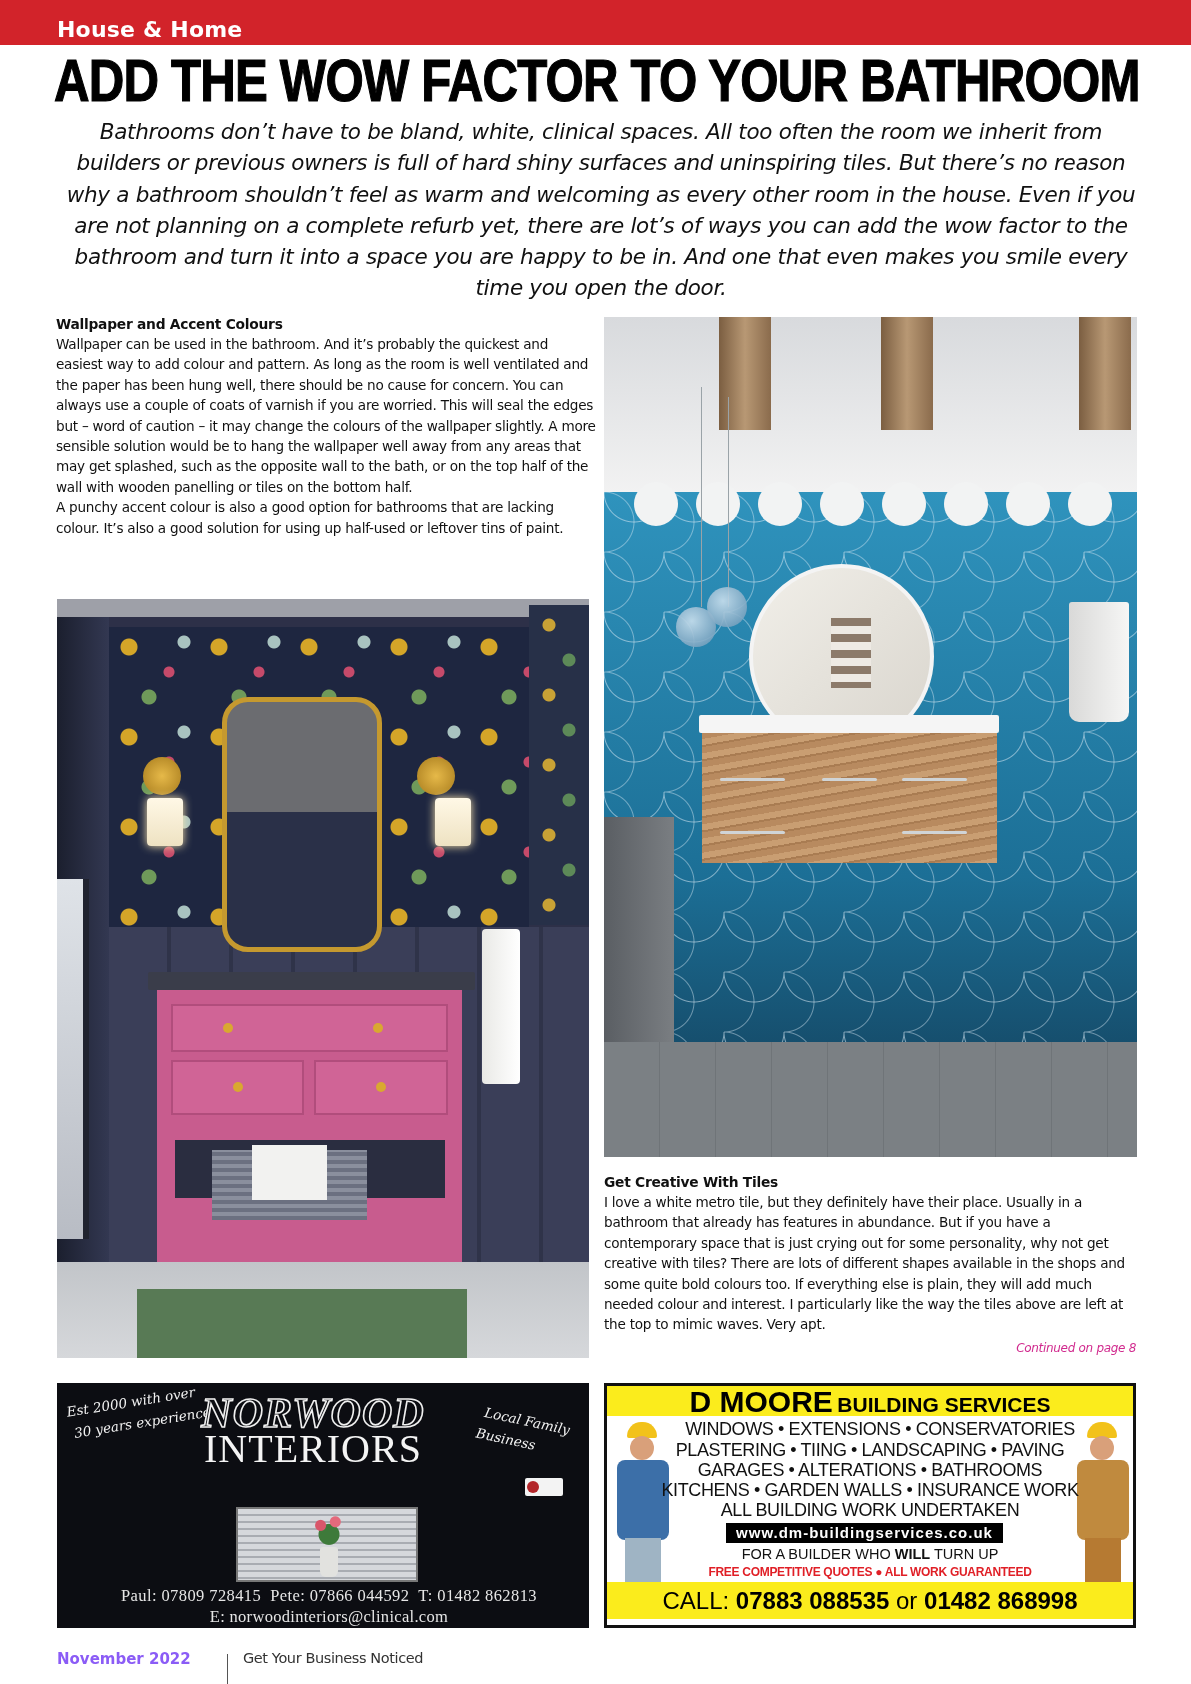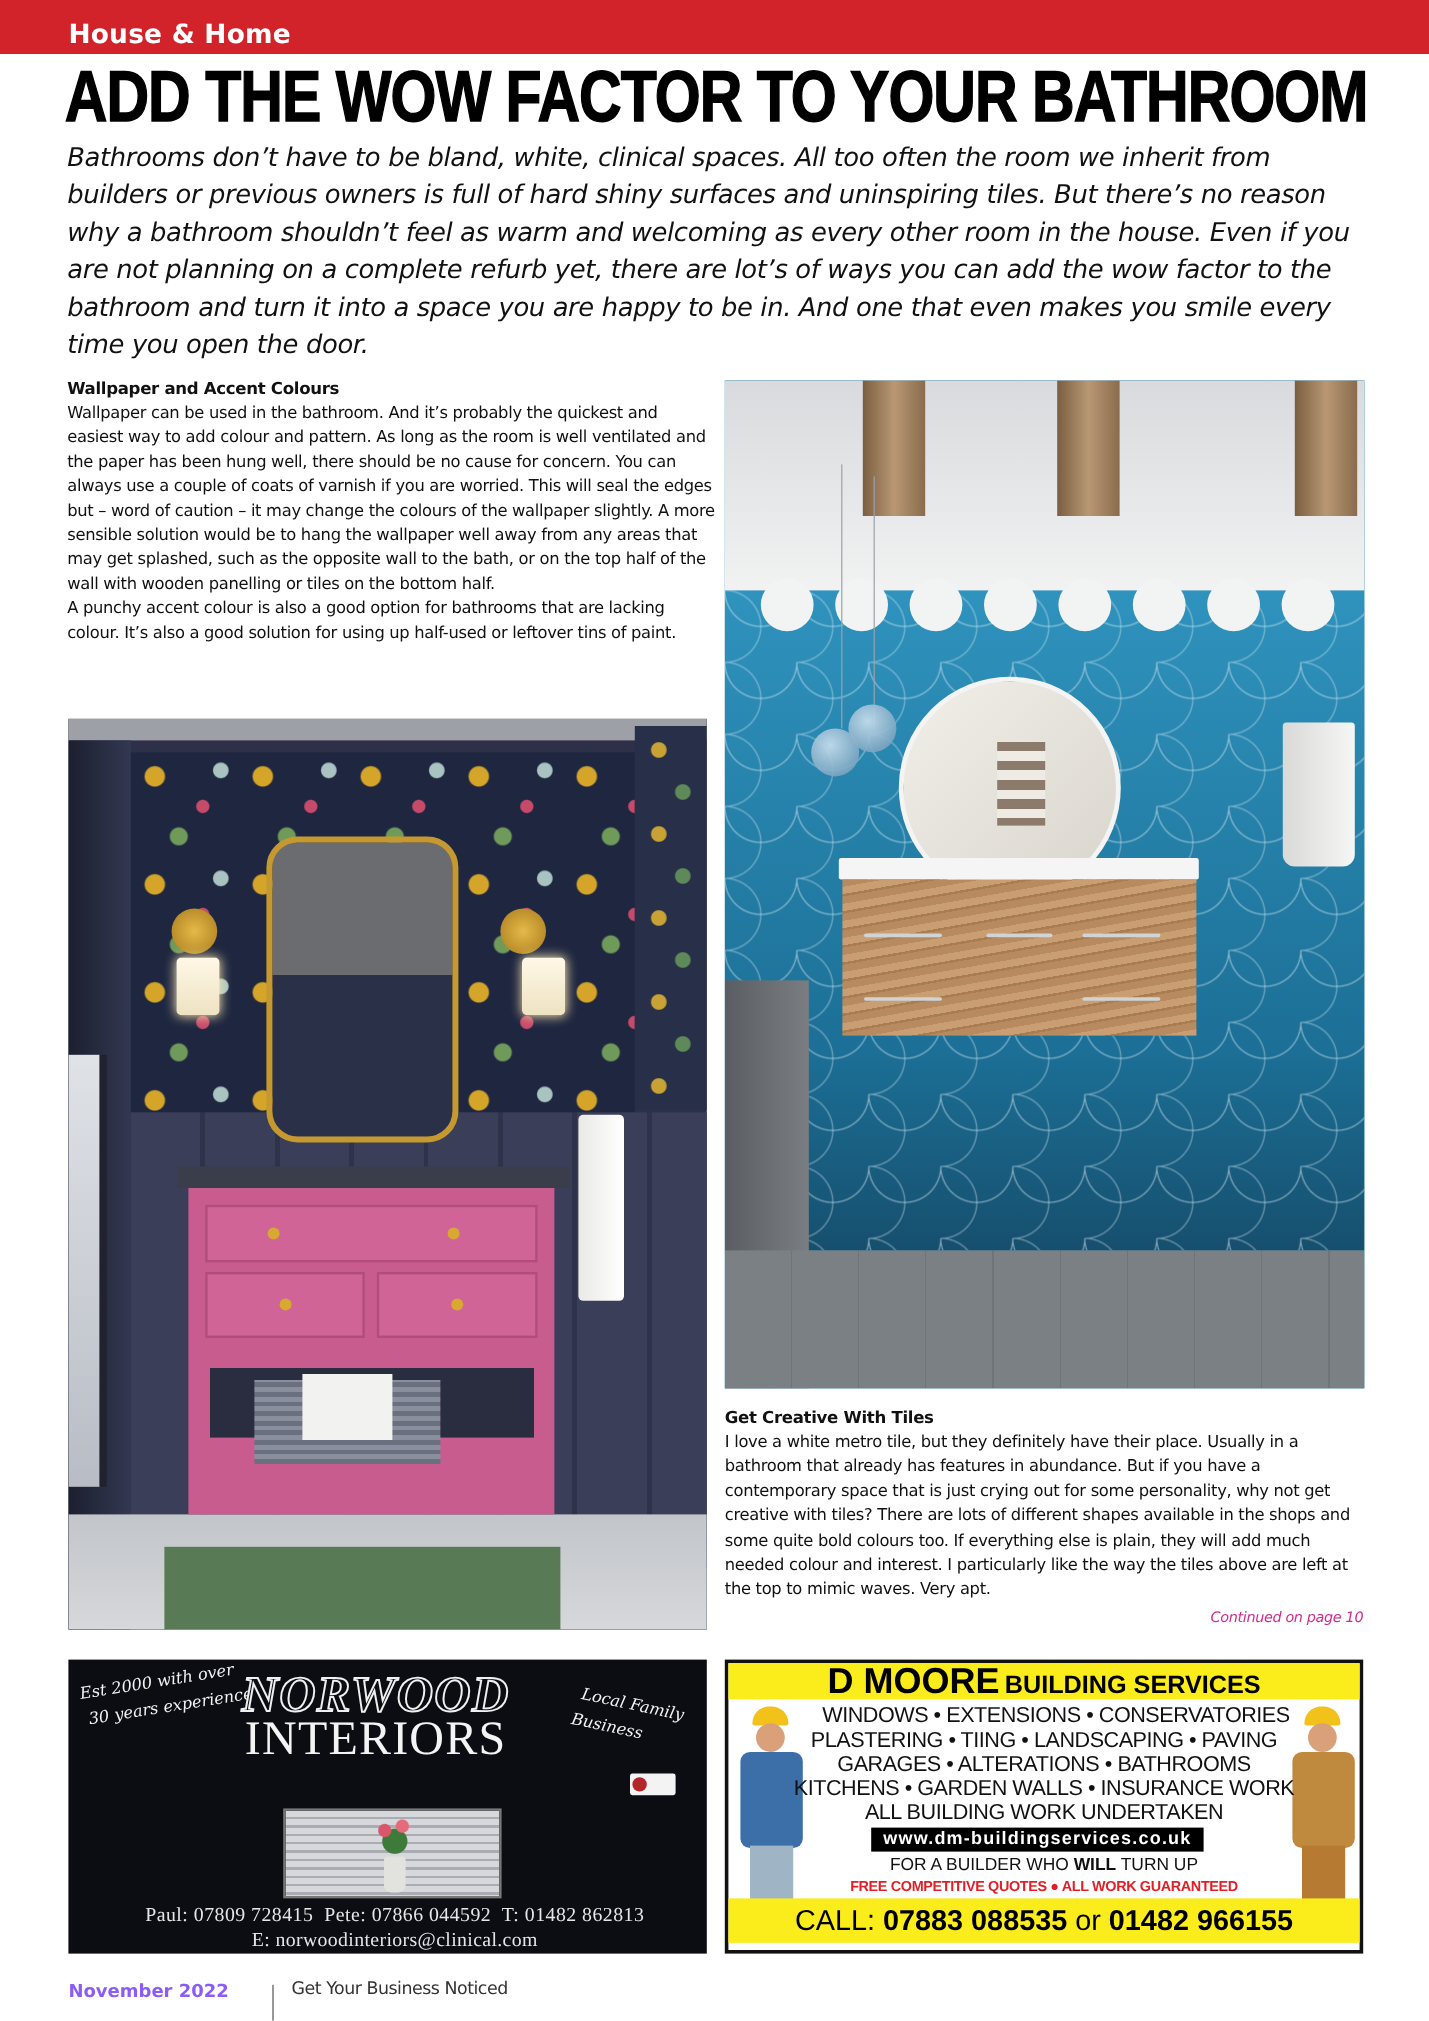--- a/index.html
+++ b/index.html
@@ -4,21 +4,21 @@
 <style>
   * { box-sizing: border-box; margin: 0; padding: 0; }
   html, body { width: 1191px; height: 1684px; background: #ffffff; overflow: hidden; }
   body { position: relative; font-family: "Liberation Sans", "DejaVu Sans", sans-serif; color: #111; }
 
   .topbar { position: absolute; left: 0; top: 0; width: 1191px; height: 45px; background: #d2232a; }
   .section-label { position: absolute; left: 57px; top: 17px; font-family: "DejaVu Sans", sans-serif; font-weight: bold; font-size: 22px; color: #fff; letter-spacing: 0.2px; }
 
   .headline { position: absolute; left: 54px; top: 50px; width: 1100px; font-family: "Liberation Sans", sans-serif; font-weight: bold; font-size: 60px; line-height: 62px; color: #000; letter-spacing: -1px; transform: scaleX(0.82); transform-origin: left top; white-space: nowrap; -webkit-text-stroke: 1.2px #000; }
 
-  .standfirst { position: absolute; left: 56px; top: 116px; width: 1090px; font-family: "DejaVu Sans", sans-serif; font-style: italic; font-size: 21.5px; line-height: 31.3px; color: #111; letter-spacing: -0.3px; }
+  .standfirst { position: absolute; left: 56px; top: 116px; width: 1090px; font-family: "DejaVu Sans", sans-serif; font-style: italic; font-size: 21.5px; line-height: 31.3px; color: #111; letter-spacing: -0.3px; text-align: center; }
 
   .col-text { position: absolute; font-family: "DejaVu Sans", sans-serif; font-size: 13.6px; line-height: 20.4px; color: #111; letter-spacing: -0.25px; }
   .col-text h3 { font-size: 13.8px; font-weight: bold; line-height: 20px; }
   .col-text p { margin: 0; }
 
   .left-text { left: 56px; top: 314px; width: 540px; }
   .right-text { left: 604px; top: 1172px; width: 540px; }
   .continued { position: absolute; right: 55px; top: 1341px; font-family: "DejaVu Sans", sans-serif; font-style: italic; font-size: 12px; color: #d12a8e; letter-spacing: -0.3px; }
 
   
@@ -202,21 +202,21 @@
     <div class="tr-handle" style="left:200px;top:45px;width:65px;"></div>
     <div class="tr-handle" style="left:18px;top:98px;width:65px;"></div>
     <div class="tr-handle" style="left:200px;top:98px;width:65px;"></div>
   </div>
 </div>
 
 <div class="col-text right-text">
   <h3>Get Creative With Tiles</h3>
   <p>I love a white metro tile, but they definitely have their place. Usually in a bathroom that already has features in abundance. But if you have a contemporary space that is just crying out for some personality, why not get creative with tiles? There are lots of different shapes available in the shops and some quite bold colours too. If everything else is plain, they will add much needed colour and interest. I particularly like the way the tiles above are left at the top to mimic waves. Very apt.</p>
 </div>
-<div class="continued">Continued on page 10</div>
+<div class="continued">Continued on page 8</div>
 
 <div class="ad-norwood">
   <div class="nw-est">
     <div>Est 2000 with over</div>
     <div style="margin-left:4px;">30 years experience</div>
   </div>
   <div class="nw-brand nw-name">NORWOOD</div>
   <div class="nw-brand nw-interiors">INTERIORS</div>
   <div class="nw-local">
     <div>Local Family</div>
@@ -252,19 +252,19 @@
   <div class="dm-line" style="top:54px;">PLASTERING • TIING • LANDSCAPING • PAVING</div>
   <div class="dm-line" style="top:94px;">KITCHENS • GARDEN WALLS • INSURANCE WORK</div>
   <div class="dm-line" style="top:74px;">GARAGES • ALTERATIONS • BATHROOMS</div>
   <div class="dm-line" style="top:114px;">ALL BUILDING WORK UNDERTAKEN</div>
   <div class="dm-url" style="top:137px;">www.dm-buildingservices.co.uk</div>
   <div class="dm-turnup" style="top:160px;">
     <span>FOR A BUILDER WHO </span><b>WILL</b><span> TURN UP</span>
   </div>
   <div class="dm-quotes" style="top:179px;">FREE COMPETITIVE QUOTES ● ALL WORK GUARANTEED</div>
   <div class="dm-call" style="top:196px;">
-    <span>CALL: </span><b>07883 088535</b><span> or </span><b>01482 966155</b>
+    <span>CALL: </span><b>07883 088535</b><span> or </span><b>01482 868998</b>
   </div>
 </div>
 
 <div class="footer-date">November 2022</div>
 <div class="footer-divider"></div>
 <div class="footer-tagline">Get Your Business Noticed</div>
 
 </body></html>

